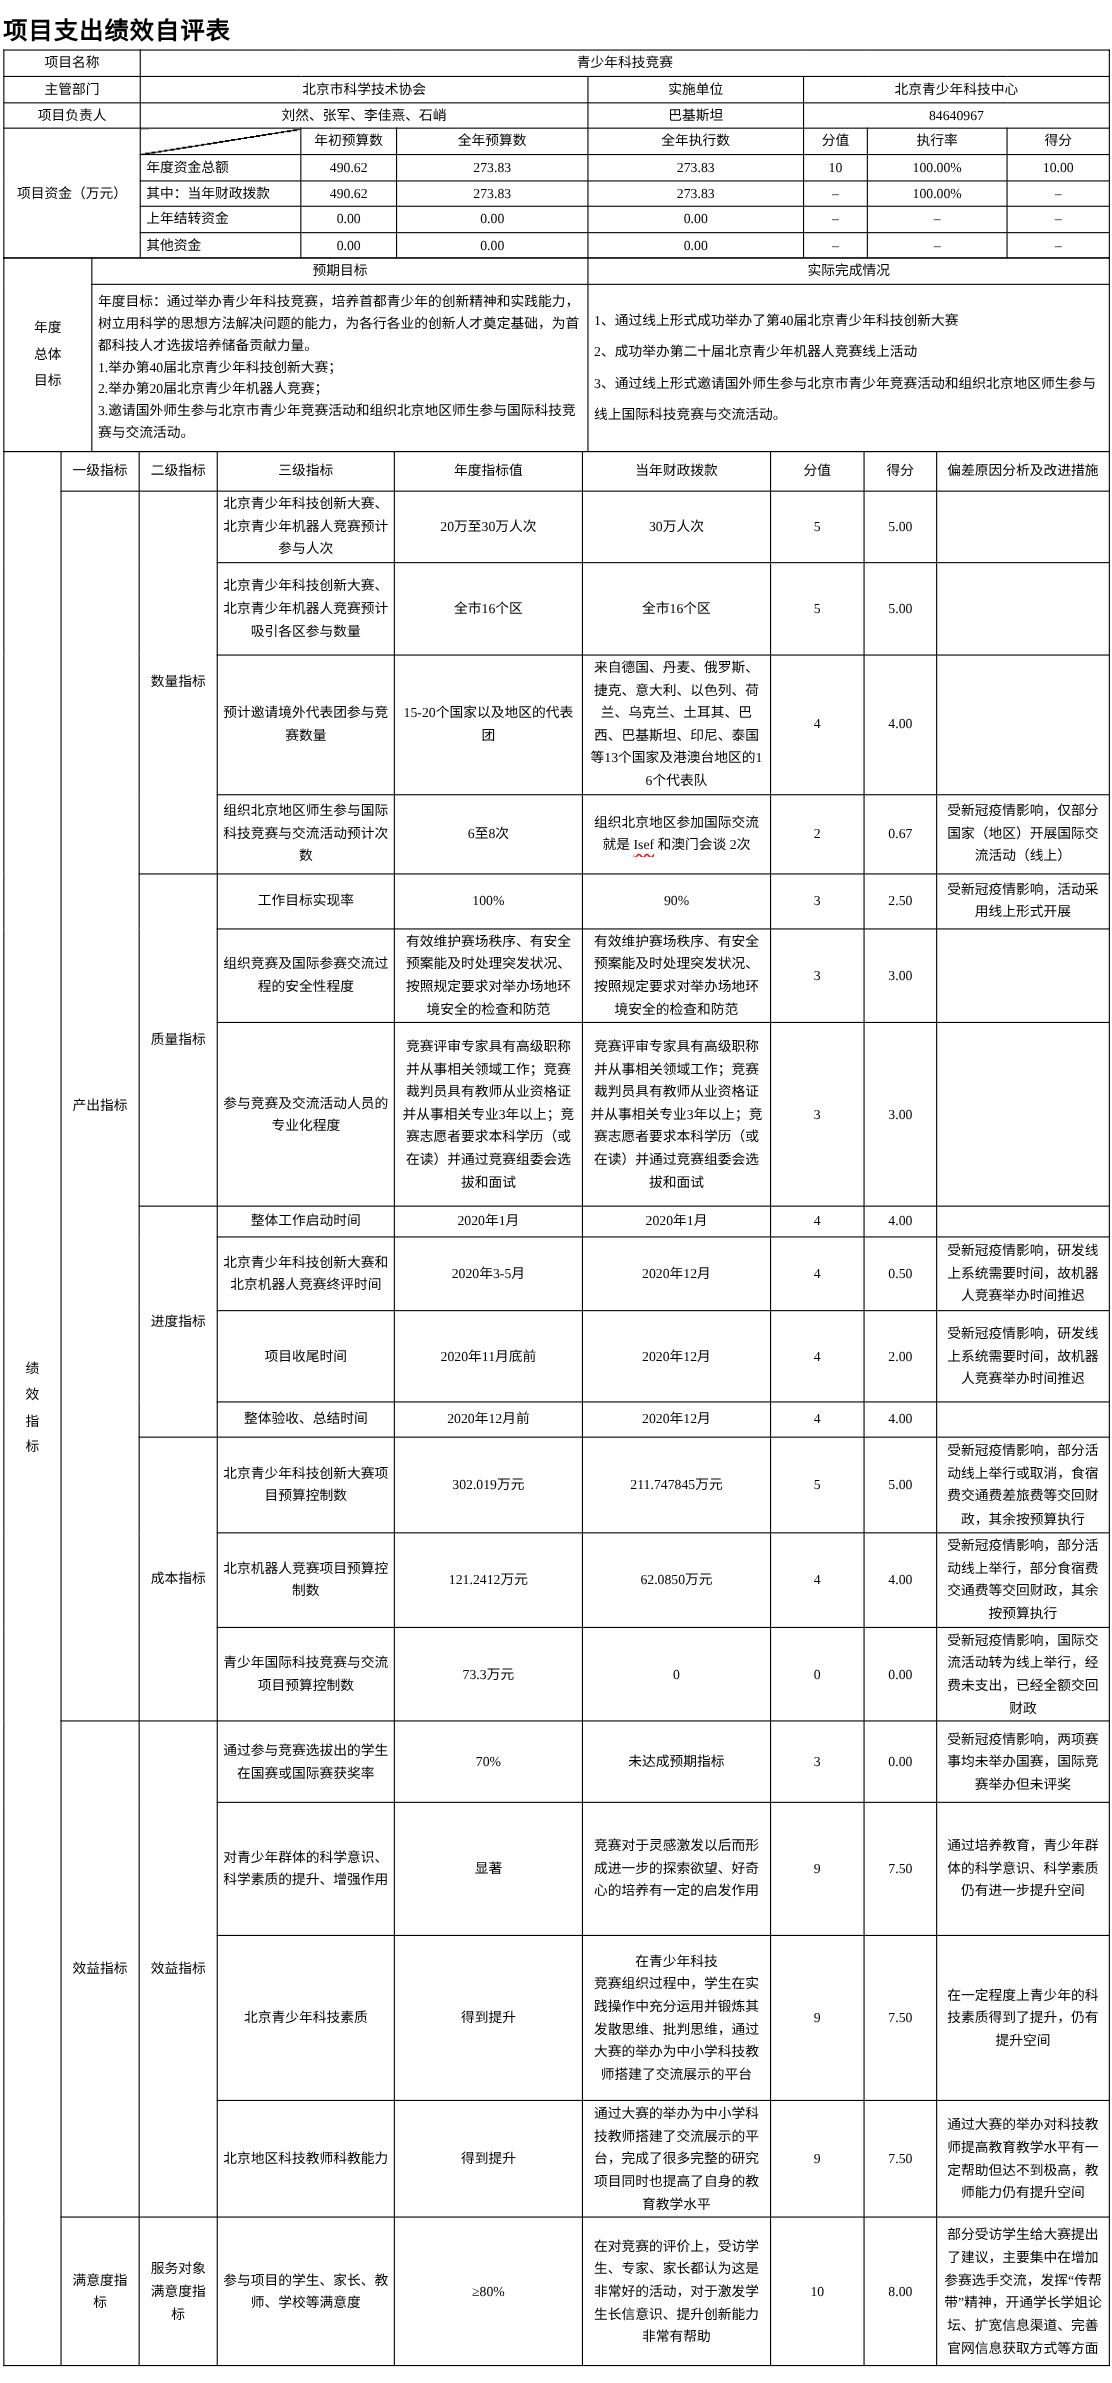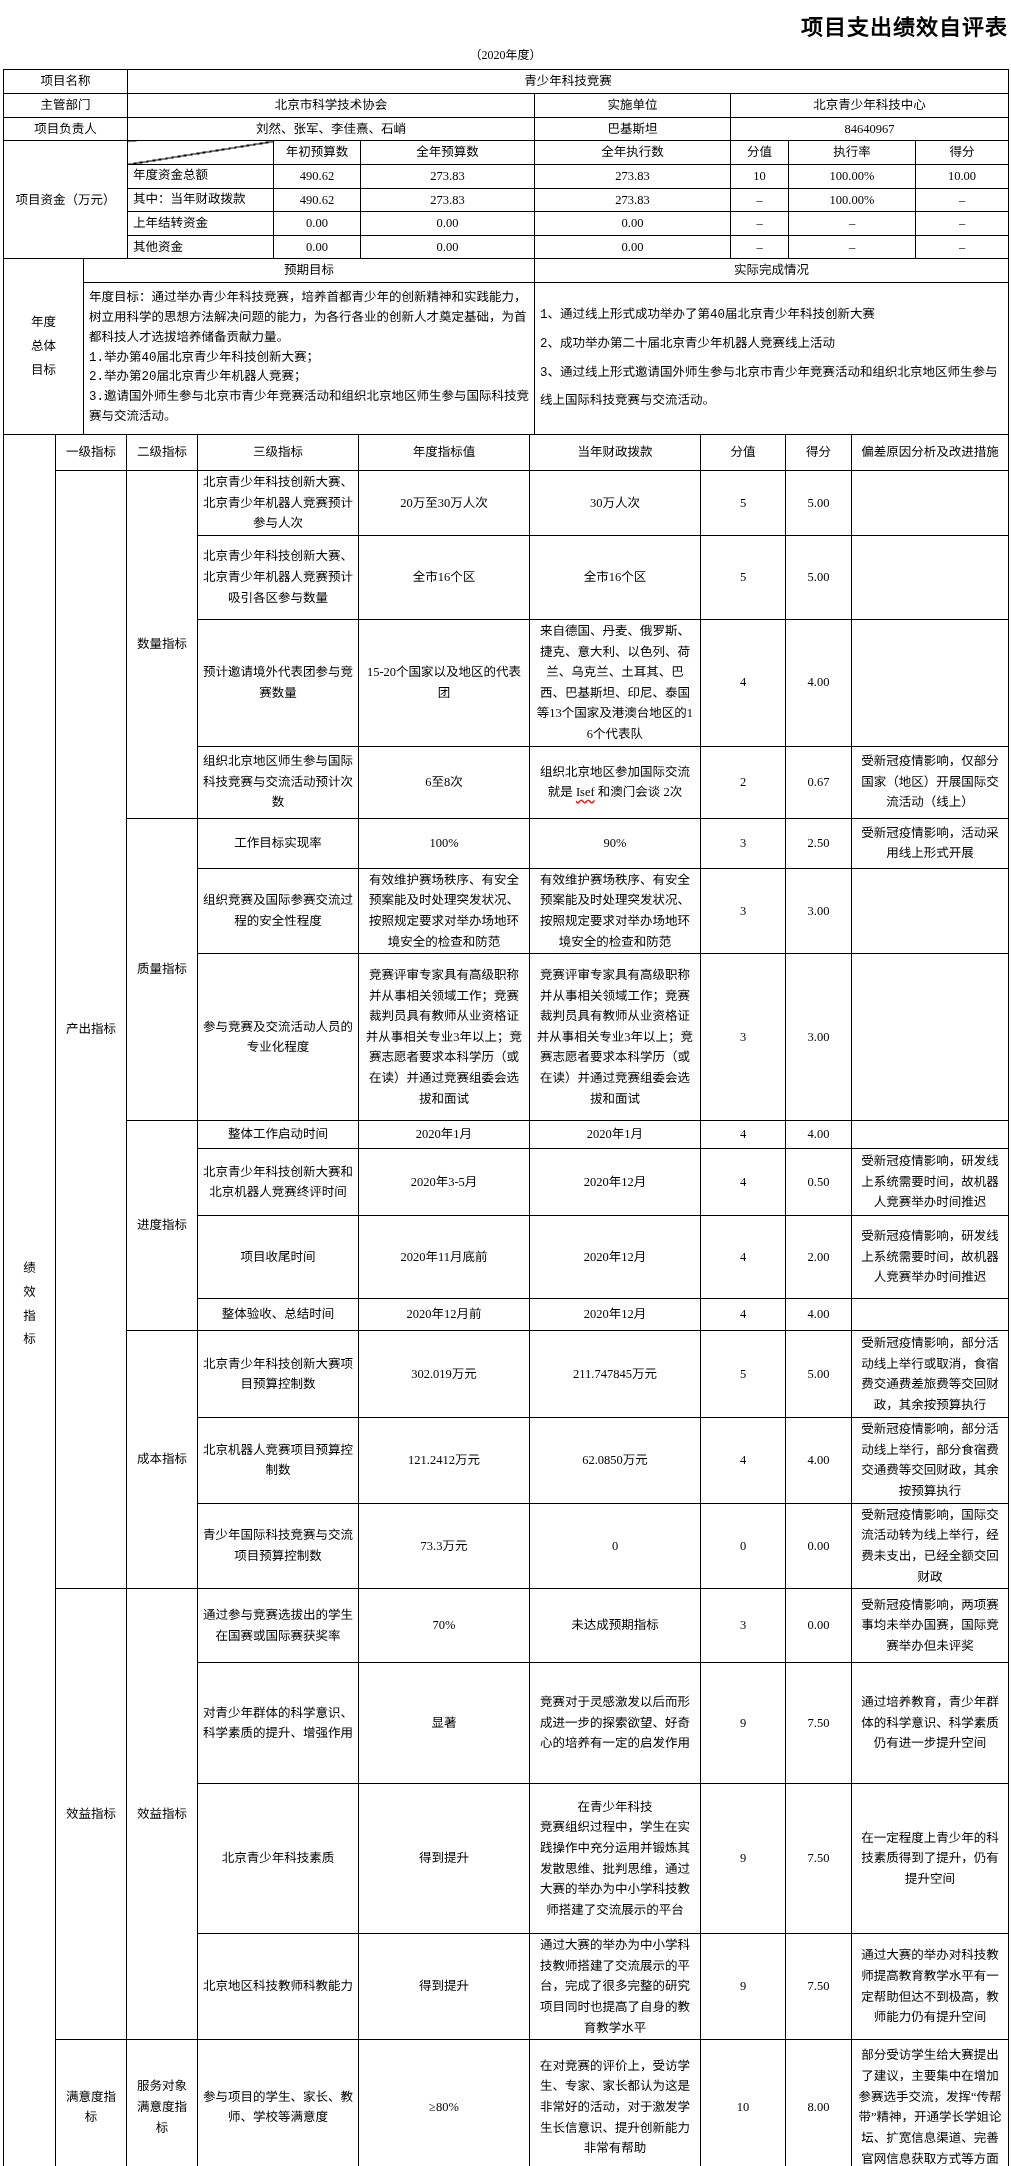--- a/index.html
+++ b/index.html
@@ -1,37 +1,36 @@
 <!DOCTYPE html>
 <html lang="zh-CN"><head>
 <meta charset="utf-8">
 <style>
   html,body{margin:0;padding:0;background:#fff;color:#000;}
   body{width:1011px;height:2166px;font-family:"Liberation Serif","DejaVu Serif",serif;font-size:12.5px;}
   .sheet{width:1005px;margin:0 auto;}
-  .doc-title{font-family:"Liberation Sans","DejaVu Sans",sans-serif;font-weight:bold;font-size:22px;text-align:right;margin:9px 0 4px 0;letter-spacing:1px;}
+  .doc-title{font-family:"Liberation Sans","DejaVu Sans",sans-serif;font-weight:bold;font-size:22px;text-align:left;margin:9px 0 4px 0;letter-spacing:1px;}
   .doc-subtitle{text-align:center;font-size:12px;margin:0 0 6px 0;}
   table{border-collapse:collapse;table-layout:fixed;width:1005px;}
   td,th{border:1px solid #000;text-align:center;vertical-align:middle;padding:1px 5px;line-height:1.65;font-weight:normal;word-break:break-all;overflow:hidden;}
-  .al{text-align:left;font-family:Liberation Mono, monospace;}
+  .al{text-align:left;}
   .ar{text-align:left;}
   .pre{white-space:pre-line;}
   .goals-expected{line-height:1.58;}
   .goals-actual{line-height:2.3;margin-left:12px;}
   .vlabel{white-space:pre-line;line-height:1.9;padding:1px 2px;}
   .diag{background:linear-gradient(to bottom right,transparent calc(50% - 0.7px),#000 calc(50% - 0.7px) calc(50% + 0.7px),transparent calc(50% + 0.7px));}
   .wavy{text-decoration:red wavy underline;text-underline-offset:3px;}
 </style>
 </head>
 <body>
 
 <div class="sheet">
 
   <h1 class="doc-title">项目支出绩效自评表</h1>
-  <div class="doc-subtitle">（2020年度）</div>
 
   <table>
     <colgroup>
       <col style="width:124px">
         <col style="width:146px">
         <col style="width:87px">
         <col style="width:174px">
       <col style="width:196px">
         <col style="width:58px">
         <col style="width:127px">

